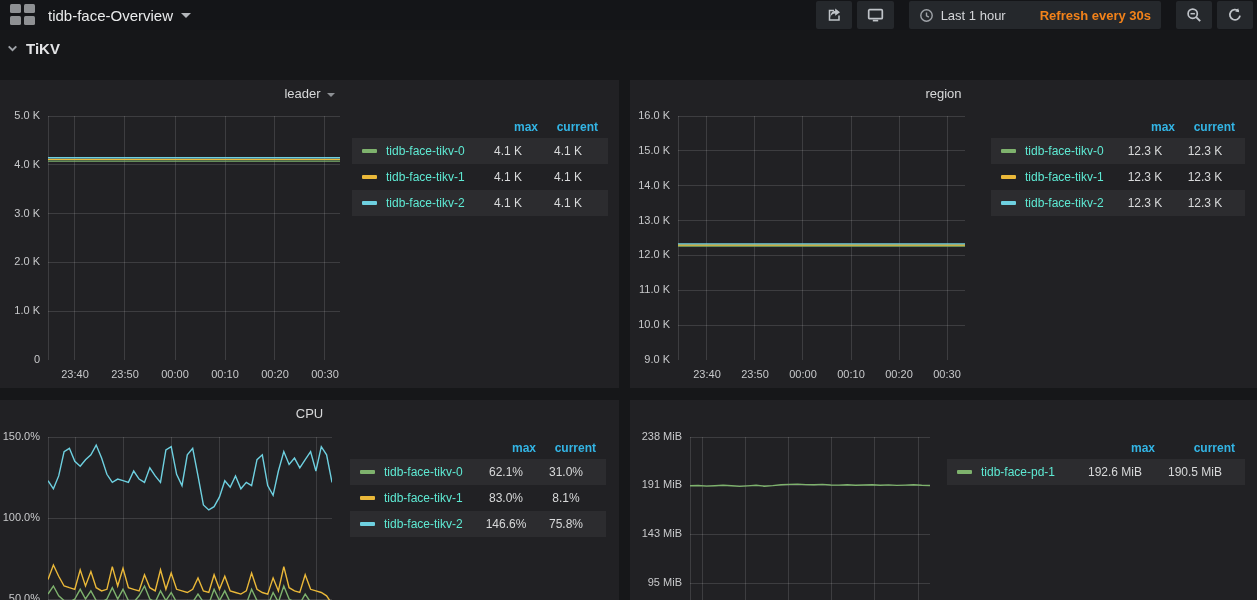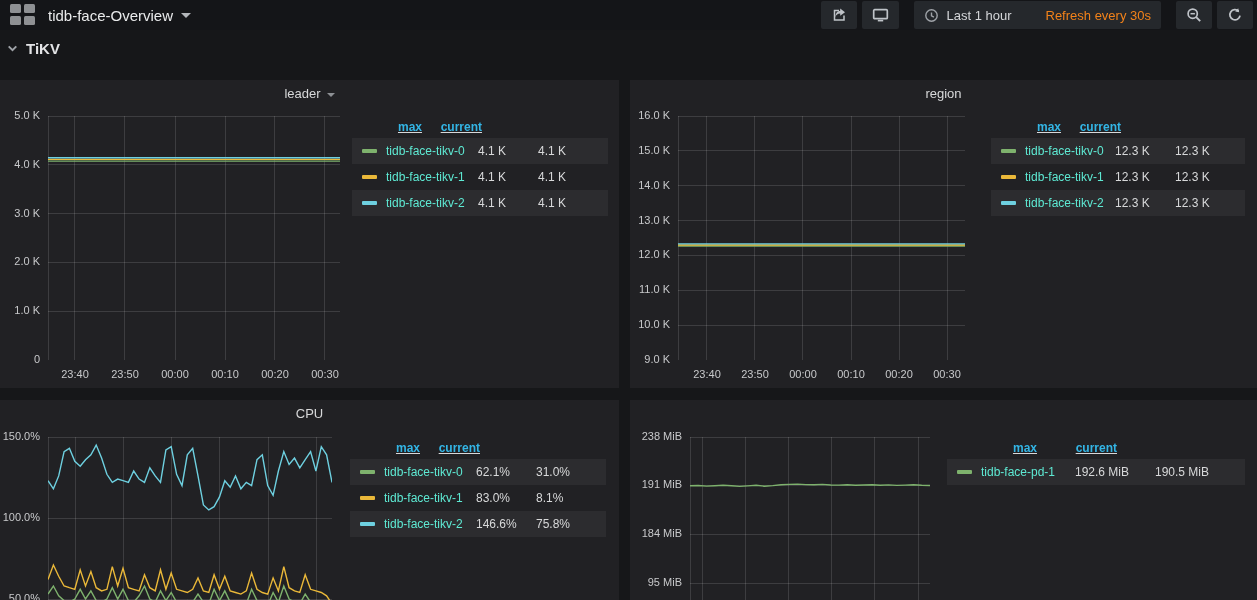--- a/index.html
+++ b/index.html
@@ -17,21 +17,21 @@
   .dash-title { font-size:15px; font-weight:500; color:#e9eaeb; cursor:pointer; }
   .title-caret { display:inline-block; margin-left:8px; width:0; height:0;
     border-left:5px solid transparent; border-right:5px solid transparent;
     border-top:5px solid #b3b6ba; }
   .nav-right { display:flex; align-items:center; gap:5px; padding-right:4px; height:100%; }
   .nav-btn { height:28px; min-width:36px; margin-top:0; border:none; border-radius:2px;
     background:#25282c; color:#c7cbd1; display:flex; align-items:center; justify-content:center;
     cursor:pointer; padding:0 10px; }
   .nav-btn svg { display:block; }
   .time-btn { gap:7px; font-size:13px; color:#d4d6d9; }
-  .time-btn .orange { color:#f2821a; font-weight:400;padding-left:27px; }
+  .time-btn .orange { color:#f2821a; font-weight:700;padding-left:27px; }
   .gap-lg { margin-left:10px; }
 
   
   .section-header { position:absolute; left:6px; top:40px; display:flex; align-items:center;
     gap:7px; cursor:pointer; }
   .section-header .sec-title { font-size:15px; font-weight:700; color:#e3e4e6;text-align:center; }
 
   
   .panel { position:absolute; background:#212124; }
   #p0 { left:0;   top:80;  width:619px; height:308px; top:80px; }
@@ -45,27 +45,27 @@
     border-top:4px solid #8d9094; }
   .chart { position:absolute; left:0; top:0; right:0; bottom:0; }
   .grid { stroke:rgba(255,255,255,0.13); stroke-width:1; shape-rendering:crispEdges; }
   .axis { stroke:rgba(255,255,255,0.20); stroke-width:1; shape-rendering:crispEdges; }
   .ytick, .xtick { position:absolute; font-size:11px; color:#c8c9cb; }
   .ytick { text-align:right; }
   .xtick { text-align:center; width:50px; }
 
   
   .legend { position:absolute; font-size:12px; }
-  .lhead { display:flex; align-items:center; height:22px; padding:0 10px;text-decoration:underline; }
+  .lhead { display:flex; justify-content:flex-end; align-items:center; height:22px; padding:0 10px; }
   .lhead span { width:60px; text-align:right; color:#33b5e5; font-weight:700; }
   .lrow { display:flex; align-items:center; height:26px; padding:0 10px; cursor:pointer; }
   .lrow.stripe { background:rgba(255,255,255,0.05); }
   .swatch { width:15px; height:4px; border-radius:1px; margin-right:9px; flex:none; }
   .lname { flex:1; color:#5eead4; white-space:nowrap; }
-  .lval { width:60px; text-align:left; color:#d8d9da; }
+  .lval { width:60px; text-align:center; color:#d8d9da; }
   .legend.wide .lhead span, .legend.wide .lval { width:80px; }
 </style>
 </head>
 <body>
 
 <div class="navbar">
   <div class="nav-left">
     <span class="logo">
       <span></span>
         <span></span>
@@ -316,21 +316,21 @@
         <line class="grid" x1="141.6" x2="141.6" y1="0" y2="243"></line>
         <line class="grid" x1="184.8" x2="184.8" y1="0" y2="243"></line>
         <line class="grid" x1="228.0" x2="228.0" y1="0" y2="243"></line>
         <line class="grid" x1="0" x2="0" y1="0" y2="243"></line>
         <line class="grid" x1="240" x2="240" y1="0" y2="243"></line>
         <line class="axis" x1="0" x2="240" y1="243" y2="243"></line>
         <polyline points="0.0,48.8 8.3,48.5 16.6,49.1 24.8,48.7 33.1,48.2 41.4,48.8 49.7,49.4 57.9,48.9 66.2,48.3 74.5,49.2 82.8,48.6 91.0,47.8 99.3,47.4 107.6,47.1 115.9,47.6 124.1,47.8 132.4,47.4 140.7,48.0 149.0,48.1 157.2,47.7 165.5,48.3 173.8,48.0 182.1,47.8 190.3,48.2 198.6,47.9 206.9,48.4 215.2,48.1 223.4,47.8 231.7,48.3 240.0,48.5" fill="none" stroke="#7eb26d" stroke-width="1.4"></polyline>
       </svg>
       <div class="ytick" style="left:0;width:52px;top:30px">238 MiB</div>
       <div class="ytick" style="left:0;width:52px;top:78px">191 MiB</div>
-      <div class="ytick" style="left:0;width:52px;top:127px">184 MiB</div>
+      <div class="ytick" style="left:0;width:52px;top:127px">143 MiB</div>
       <div class="ytick" style="left:0;width:52px;top:176px">95 MiB</div>
       <div class="legend wide" style="left:317px;top:37px;width:298px">
         <div class="lhead">
           <span>max</span>
           <span>current</span>
         </div>
         <div class="lrow stripe">
       <span class="swatch" style="background:#7eb26d"></span>
       <span class="lname">tidb-face-pd-1</span>
       <span class="lval">192.6 MiB</span>

